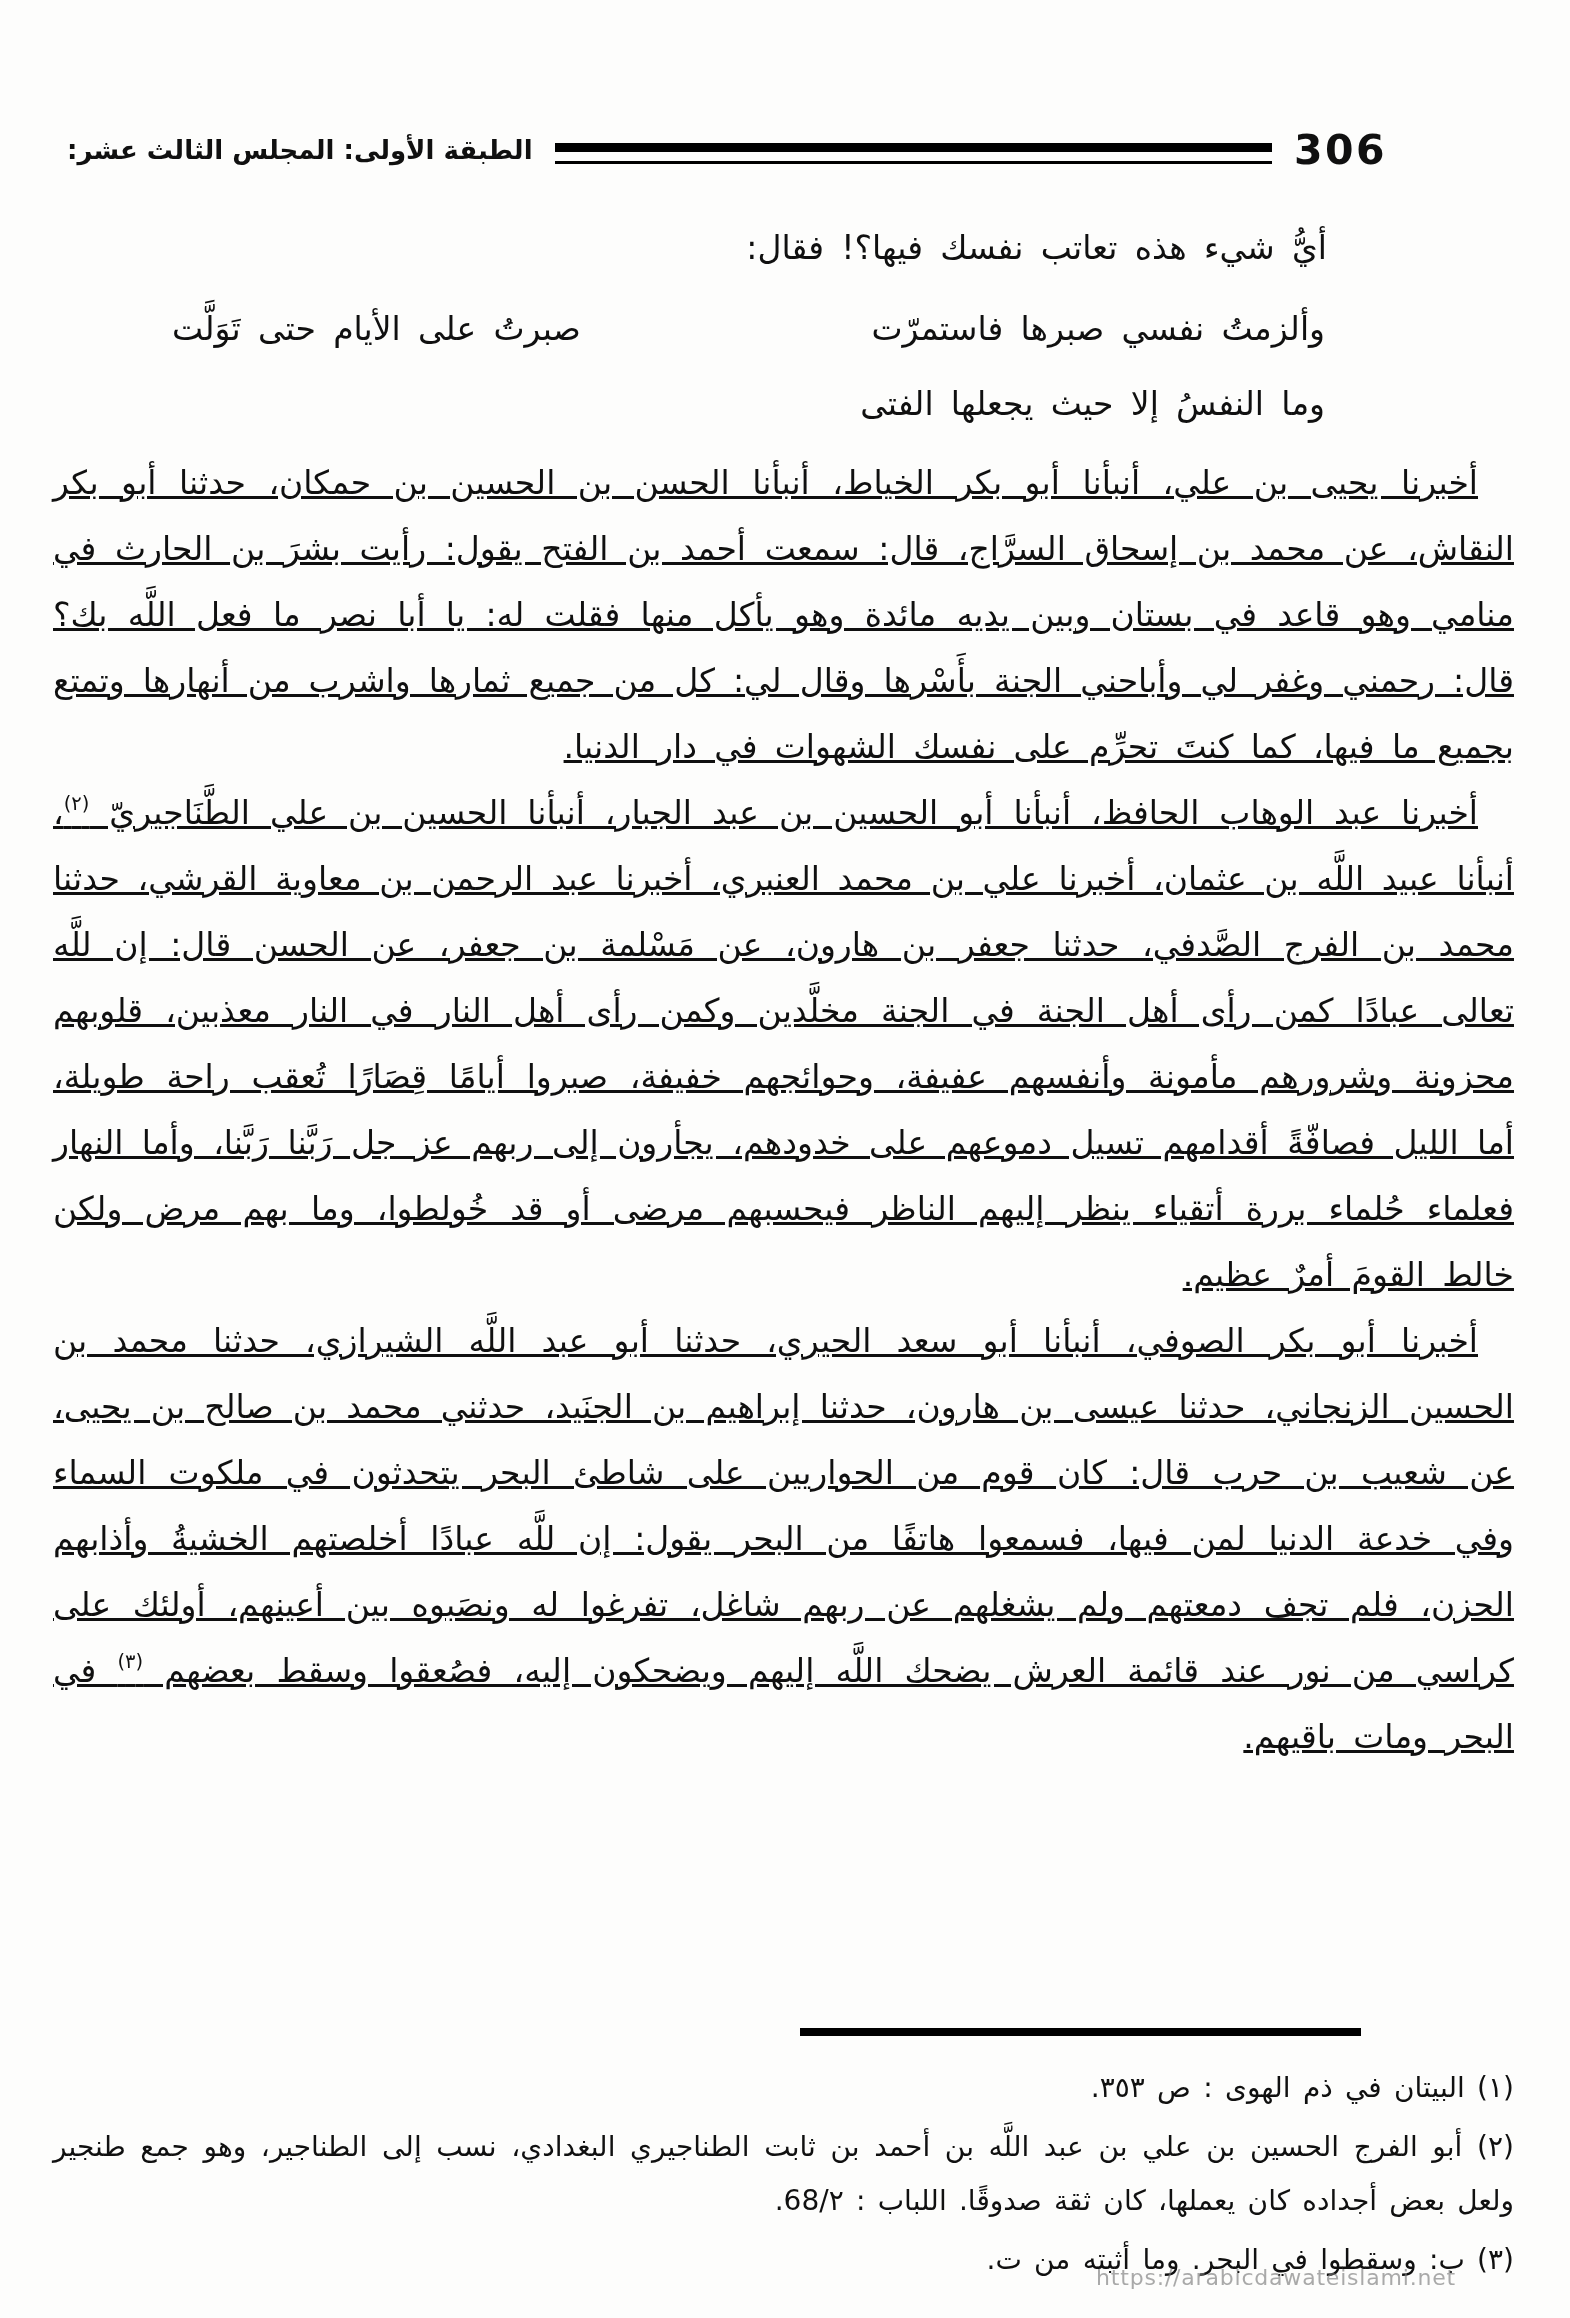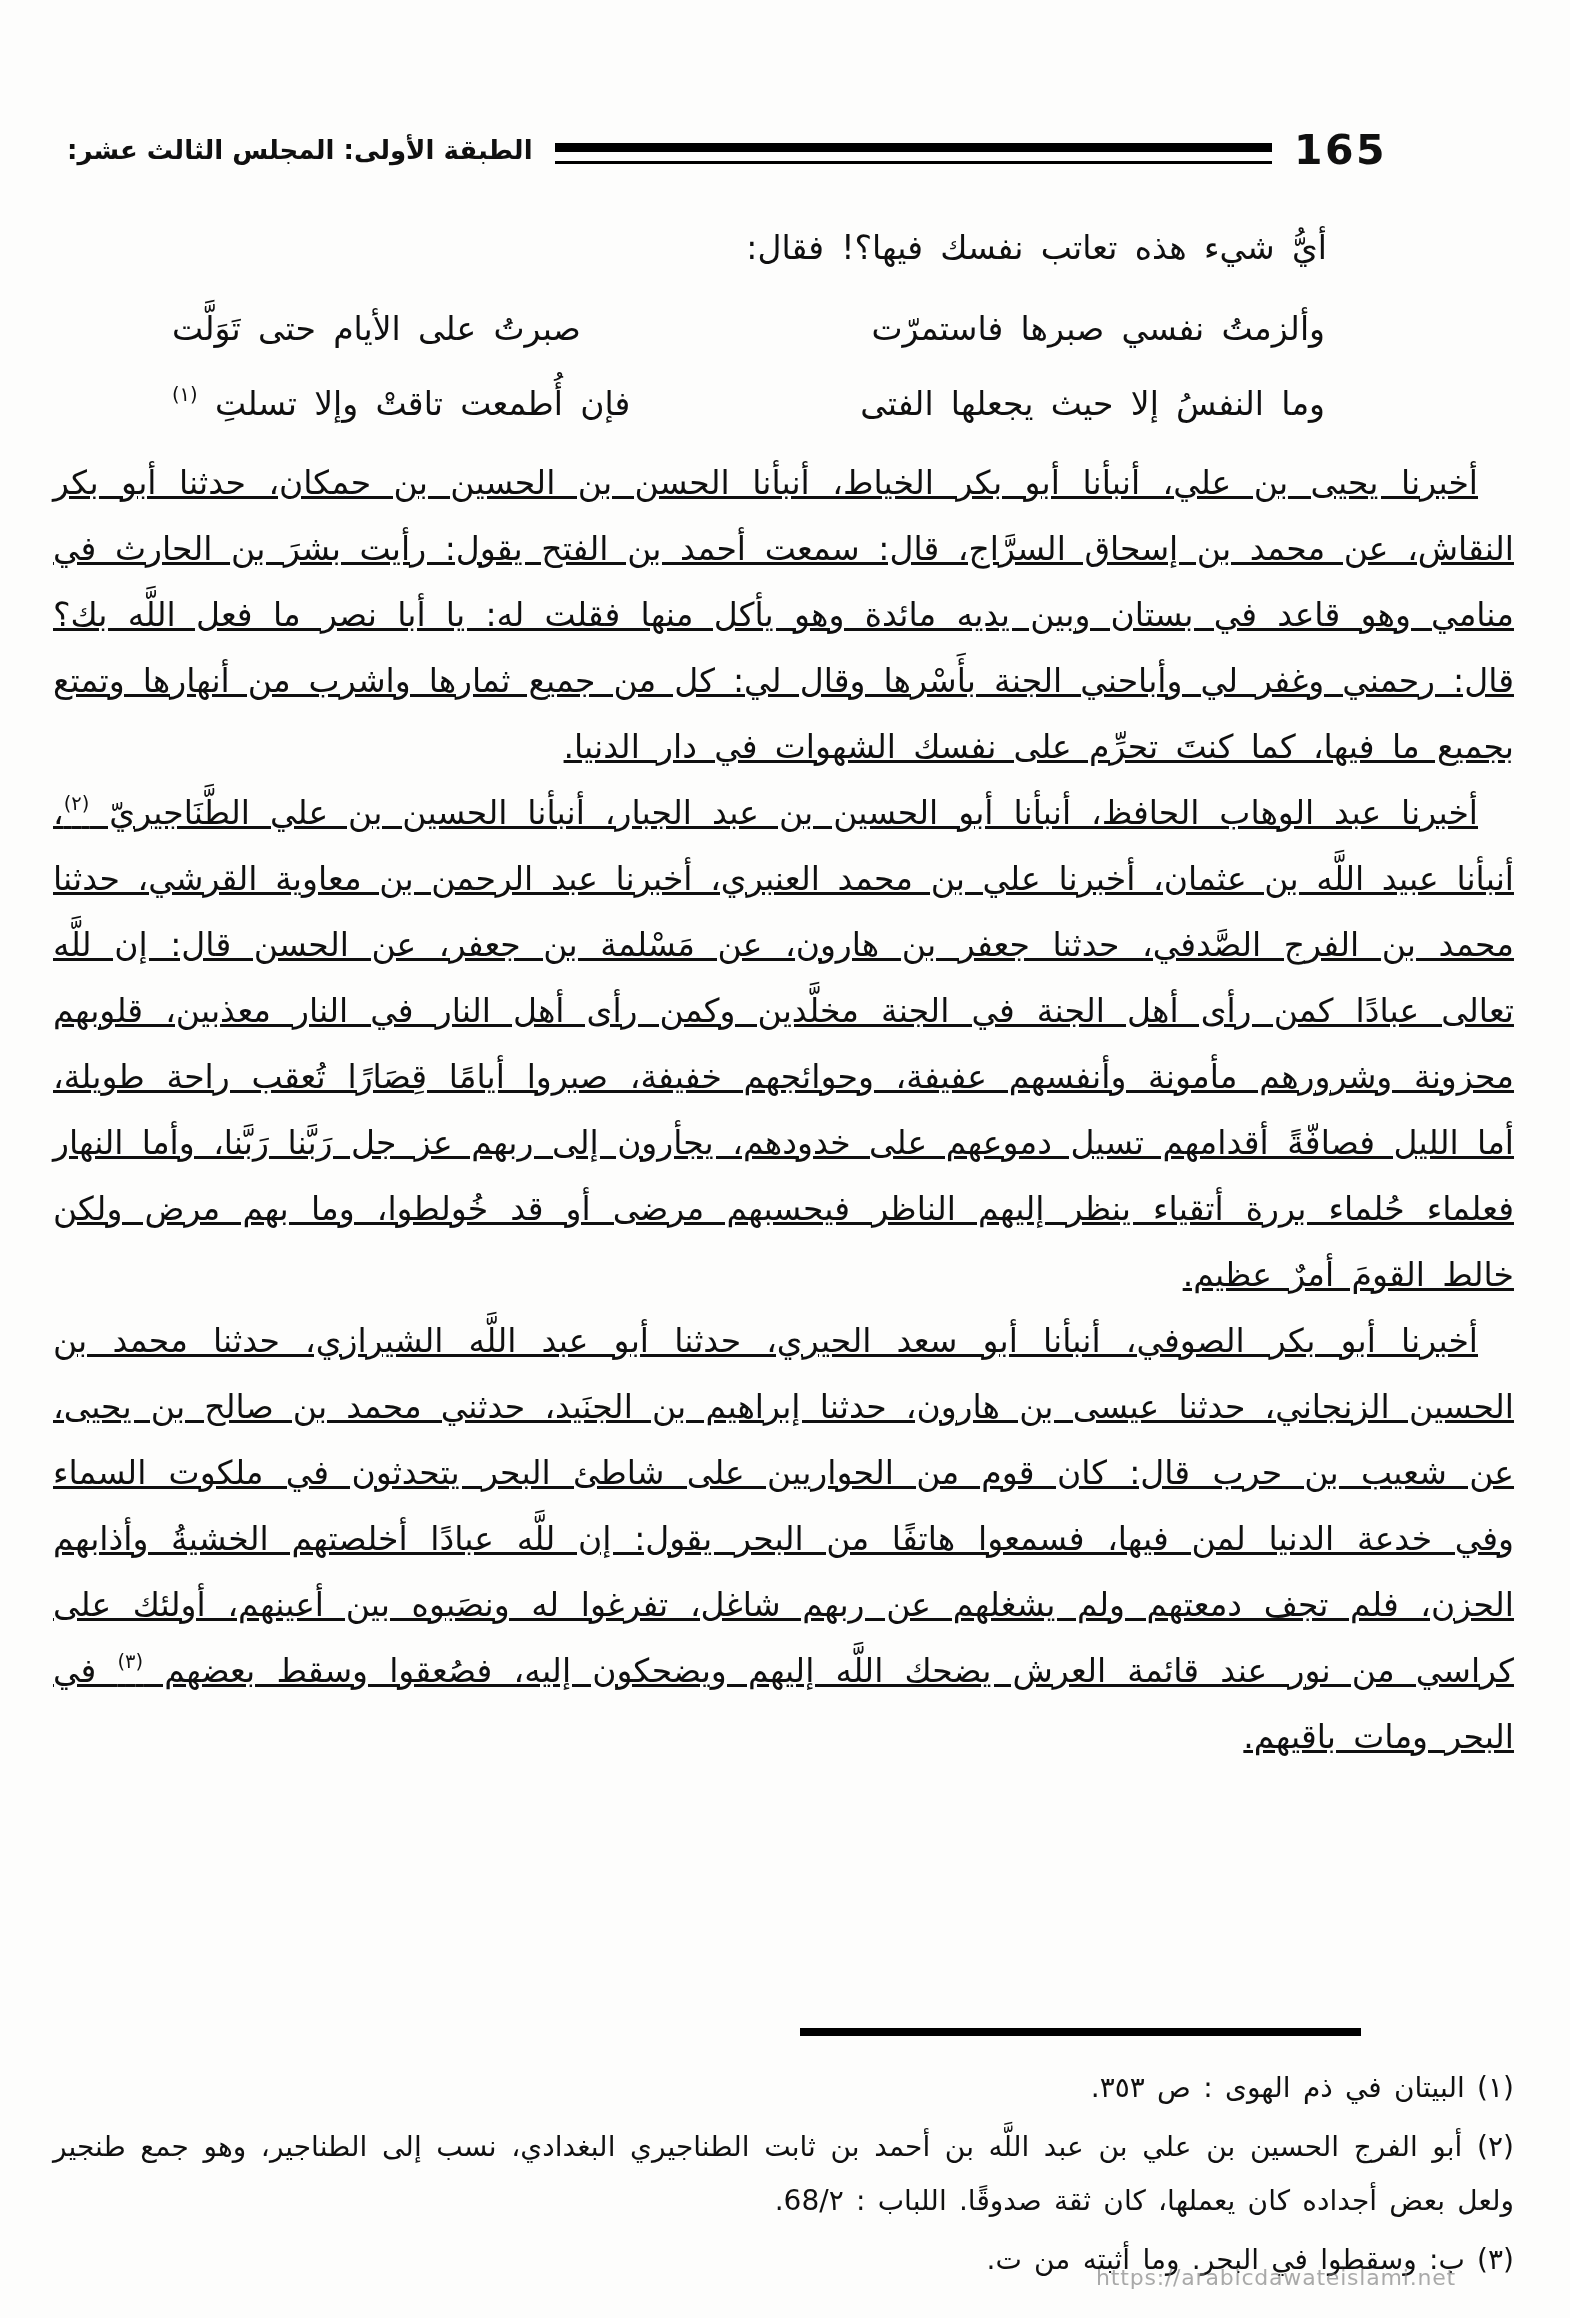--- a/index.html
+++ b/index.html
@@ -102,40 +102,39 @@
     letter-spacing: 0.8px;
     color: rgba(125, 125, 125, 0.65);
   }
 </style>
 </head>
 <body>
 
 <div class="page">
 
   <div class="header">
-    <div class="page-number">165</div>
+    <div class="page-number">306</div>
     <div class="header-rule">
       <div class="thick"></div>
       <div class="thin"></div>
     </div>
     <div class="header-title">الطبقة الأولى: المجلس الثالث عشر:</div>
   </div>
 
   <div class="body">
 
     <p class="intro">أيُّ شيء هذه تعاتب نفسك فيها؟! فقال:</p>
 
     <div class="poem">
       <div class="verse">
         <span class="hemi">وألزمتُ نفسي صبرها فاستمرّت</span>
         <span class="hemi">صبرتُ على الأيام حتى تَوَلَّت</span>
       </div>
       <div class="verse">
         <span class="hemi">وما النفسُ إلا حيث يجعلها الفتى</span>
-        <span class="hemi"><span>فإن أُطمعت تاقتْ وإلا تسلتِ</span> <sup class="fnref">(١)</sup></span>
       </div>
     </div>
 
     <p class="para"><span>أخبرنا يحيى بن علي، أنبأنا أبو بكر الخياط، أنبأنا الحسن بن الحسين بن حمكان، حدثنا أبو بكر النقاش، عن محمد بن إسحاق السرَّاج، قال: سمعت أحمد بن الفتح يقول: رأيت بشرَ بن الحارث في منامي وهو قاعد في بستان وبين يديه مائدة وهو يأكل منها فقلت له: يا أبا نصر ما فعل اللَّه بك؟ قال: رحمني وغفر لي وأباحني الجنة بأَسْرها وقال لي: كل من جميع ثمارها واشرب من أنهارها وتمتع بجميع ما فيها، كما كنتَ تحرِّم على نفسك الشهوات في دار الدنيا.</span><sup class="fnref"></sup><span></span></p>
 
     <p class="para"><span>أخبرنا عبد الوهاب الحافظ، أنبأنا أبو الحسين بن عبد الجبار، أنبأنا الحسين بن علي الطَّنَاجيريّ </span><sup class="fnref">(٢)</sup><span>، أنبأنا عبيد اللَّه بن عثمان، أخبرنا علي بن محمد العنبري، أخبرنا عبد الرحمن بن معاوية القرشي، حدثنا محمد بن الفرج الصَّدفي، حدثنا جعفر بن هارون، عن مَسْلمة بن جعفر، عن الحسن قال: إن للَّه تعالى عبادًا كمن رأى أهل الجنة في الجنة مخلَّدين وكمن رأى أهل النار في النار معذبين، قلوبهم محزونة وشرورهم مأمونة وأنفسهم عفيفة، وحوائجهم خفيفة، صبروا أيامًا قِصَارًا تُعقب راحة طويلة، أما الليل فصافّةً أقدامهم تسيل دموعهم على خدودهم، يجأرون إلى ربهم عز جل رَبَّنا رَبَّنا، وأما النهار فعلماء حُلماء بررة أتقياء ينظر إليهم الناظر فيحسبهم مرضى أو قد خُولطوا، وما بهم مرض ولكن خالط القومَ أمرٌ عظيم.</span></p>
 
     <p class="para"><span>أخبرنا أبو بكر الصوفي، أنبأنا أبو سعد الحيري، حدثنا أبو عبد اللَّه الشيرازي، حدثنا محمد بن الحسين الزنجاني، حدثنا عيسى بن هارون، حدثنا إبراهيم بن الجنَيد، حدثني محمد بن صالح بن يحيى، عن شعيب بن حرب قال: كان قوم من الحواريين على شاطئ البحر يتحدثون في ملكوت السماء وفي خدعة الدنيا لمن فيها، فسمعوا هاتفًا من البحر يقول: إن للَّه عبادًا أخلصتهم الخشيةُ وأذابهم الحزن، فلم تجف دمعتهم ولم يشغلهم عن ربهم شاغل، تفرغوا له ونصَبوه بين أعينهم، أولئك على كراسي من نور عند قائمة العرش يضحك اللَّه إليهم ويضحكون إليه، فصُعقوا وسقط بعضهم </span><sup class="fnref">(٣)</sup><span> في البحر ومات باقيهم.</span></p>
 
   </div>

